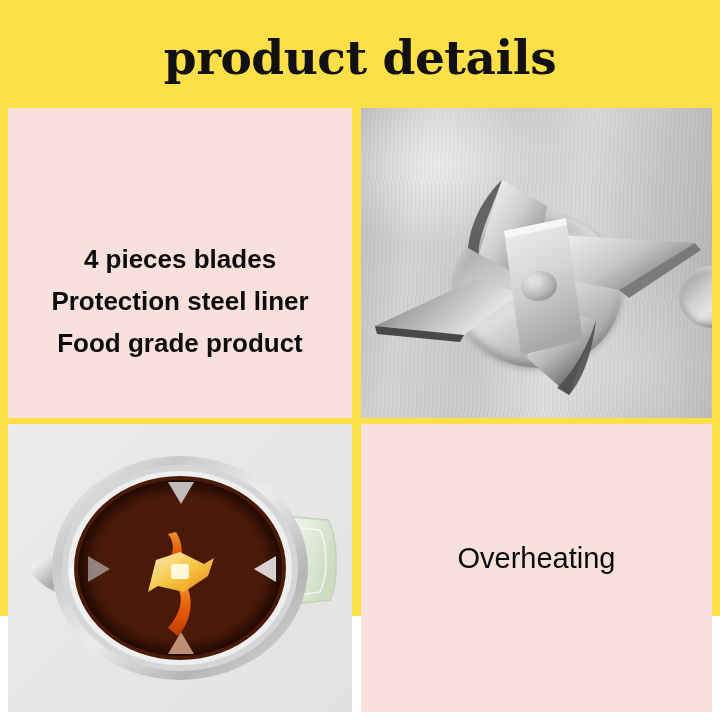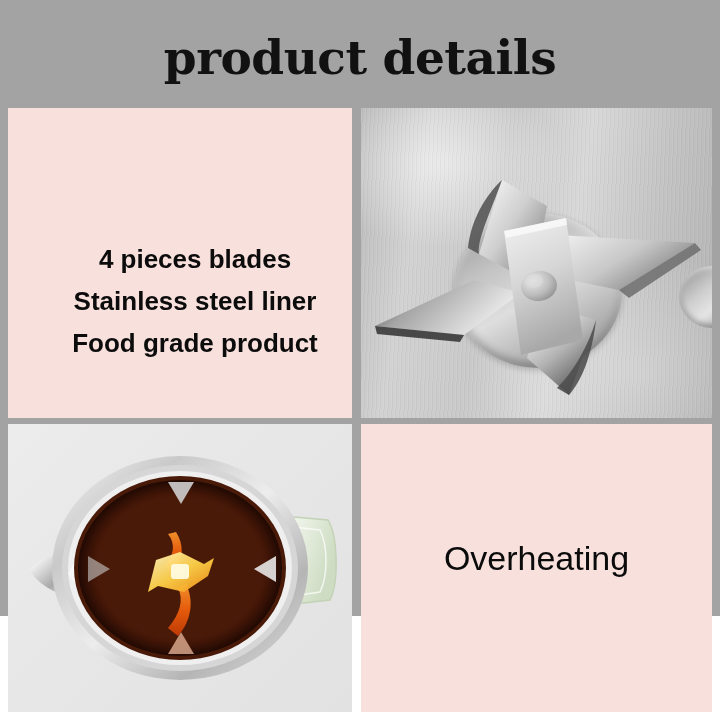--- a/index.html
+++ b/index.html
@@ -10,21 +10,21 @@
   body {
     width: 720px;
     height: 720px;
     overflow: hidden;
     font-family: "Liberation Sans", sans-serif;
   }
   .page {
     position: relative;
     width: 720px;
     height: 616px;
-    background: #a3a3a3;
+    background: #fde047;
   }
 
   
   .title {
     position: absolute;
     left: 0;
     top: 34px;
     width: 720px;
     text-align: center;
     font-family: "DejaVu Serif", "Liberation Serif", serif;
@@ -49,21 +49,20 @@
   .pink { background: #f8e1dd; }
   .greybg { background: #ebebeb; }
 
   
   .feature-list {
     position: absolute;
     left: 0;
     top: 130px;
     width: 344px;
     text-align: center;
-    padding-left: 15px;
   }
   .feature-line {
     font-family: "Liberation Sans", sans-serif;
     font-weight: 700;
     font-size: 26px;
     color: #0c0c0c;
     line-height: 42px;
     white-space: nowrap;
   }
 
@@ -71,21 +70,21 @@
   .protect-block {
     position: absolute;
     left: 0;
     top: 108px;
     width: 351px;
     text-align: center;
   }
   .protect-line {
     font-family: "Liberation Sans", sans-serif;
     font-weight: 400;
-    font-size: 34px;
+    font-size: 29px;
     color: #0b0b0b;
     line-height: 52px;
     white-space: nowrap;
   }
 
   
   .blade-photo {
     position: absolute;
     inset: 0;
     background:
@@ -175,21 +174,21 @@
 </head>
 <body>
 
 <div class="page">
 
   <div class="title">product details</div>
 
   <div class="panel p-tl pink">
     <div class="feature-list">
       <div class="feature-line">4 pieces blades</div>
-      <div class="feature-line">Stainless steel liner</div>
+      <div class="feature-line">Protection steel liner</div>
       <div class="feature-line">Food grade product</div>
     </div>
   </div>
 
   <div class="panel p-tr">
     <div class="blade-photo">
       <div class="brushed"></div>
       <div class="blade-rim"></div>
       <div class="blade-rim2"></div>
       <div class="hub-disc"></div>

